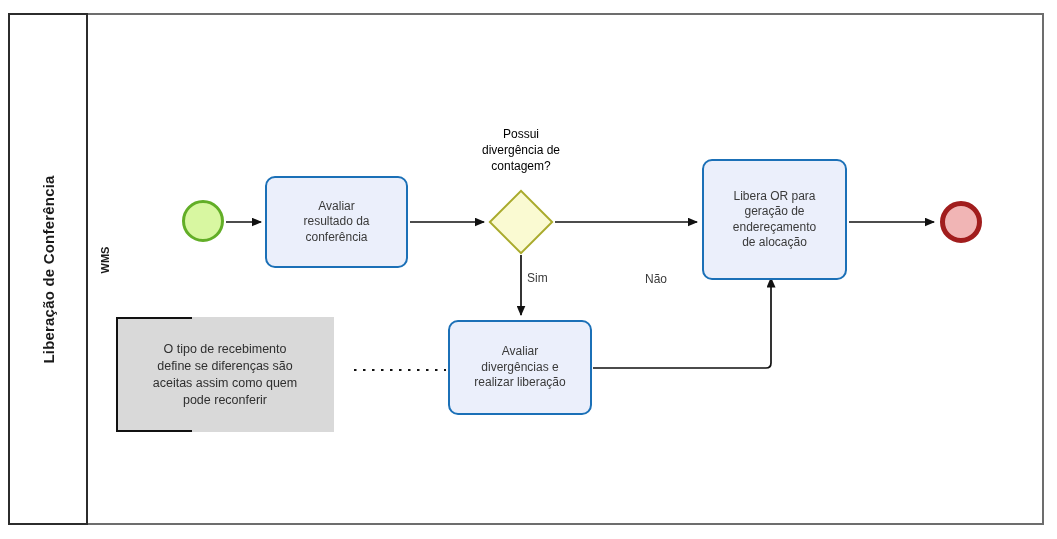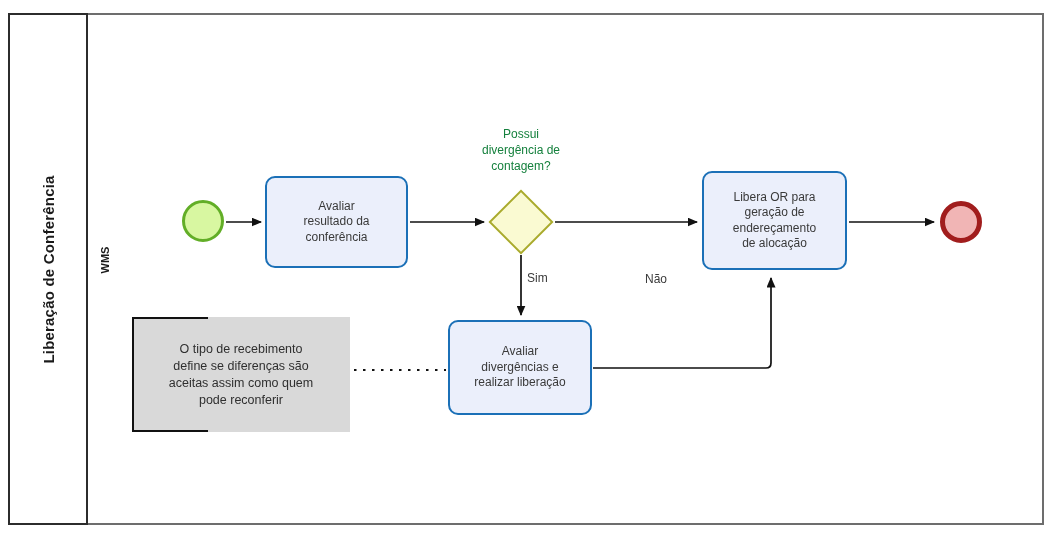--- a/index.html
+++ b/index.html
@@ -40,25 +40,25 @@
   .event{position:absolute;box-sizing:border-box;border-radius:50%;}
   .event.start{left:182px;top:200px;width:42px;height:42px;background:#d8f7a1;border:3.5px solid #62ae27;}
   .event.end{left:940px;top:201px;width:42px;height:42px;background:#f1b5b5;border:5px solid #a11d1d;}
   .gateway{
     position:absolute;left:498px;top:199px;width:46px;height:46px;box-sizing:border-box;
     background:#fafad2;border:2.5px solid #a9aa2e;transform:rotate(45deg);
   }
   .flow-label{position:absolute;font-size:12px;color:#3a3a3a;}
   .gw-question{
     position:absolute;left:461px;top:126px;width:120px;text-align:center;
-    font-size:12px;line-height:16px;color:#15803d;white-space:pre-line;
+    font-size:12px;line-height:16px;color:#000000;white-space:pre-line;
   }
   
   .annotation{
-    position:absolute;left:132px;top:317px;width:218px;height:115px;box-sizing:border-box;
+    position:absolute;left:116px;top:317px;width:218px;height:115px;box-sizing:border-box;
     background:#d9d9d9;display:flex;align-items:center;justify-content:center;
   }
   .annotation .txt{
     width:180px;text-align:center;font-size:12.5px;line-height:17px;color:#2f2f2f;white-space:pre-line;
   }
   .annotation .bracket-v{position:absolute;left:0;top:0;width:2px;height:100%;background:#111;}
   .annotation .bracket-h-top{position:absolute;left:0;top:0;width:76px;height:2px;background:#111;}
   .annotation .bracket-h-bottom{position:absolute;left:0;bottom:0;width:76px;height:2px;background:#111;}
   .connectors{position:absolute;left:0;top:0;width:1057px;height:539px;pointer-events:none;}
 </style>
@@ -98,21 +98,21 @@
 divergência de
 contagem?</div>
   <div class="flow-label" style="left:527px;top:271px;">Sim</div>
   <div class="flow-label" style="left:645px;top:228px;margin-top:44px;">Não</div>
 
   <div class="task" style="left:265px;top:176px;width:143px;height:92px;">
     <span class="txt">Avaliar
 resultado da
 conferência</span>
   </div>
-  <div class="task" style="left:702px;top:171px;width:145px;height:99px;">
+  <div class="task" style="left:702px;top:159px;width:145px;height:121px;">
     <span class="txt">Libera OR para
 geração de
 endereçamento
 de alocação</span>
   </div>
   <div class="task" style="left:448px;top:320px;width:144px;height:95px;">
     <span class="txt">Avaliar
 divergências e
 realizar liberação</span>
   </div>

